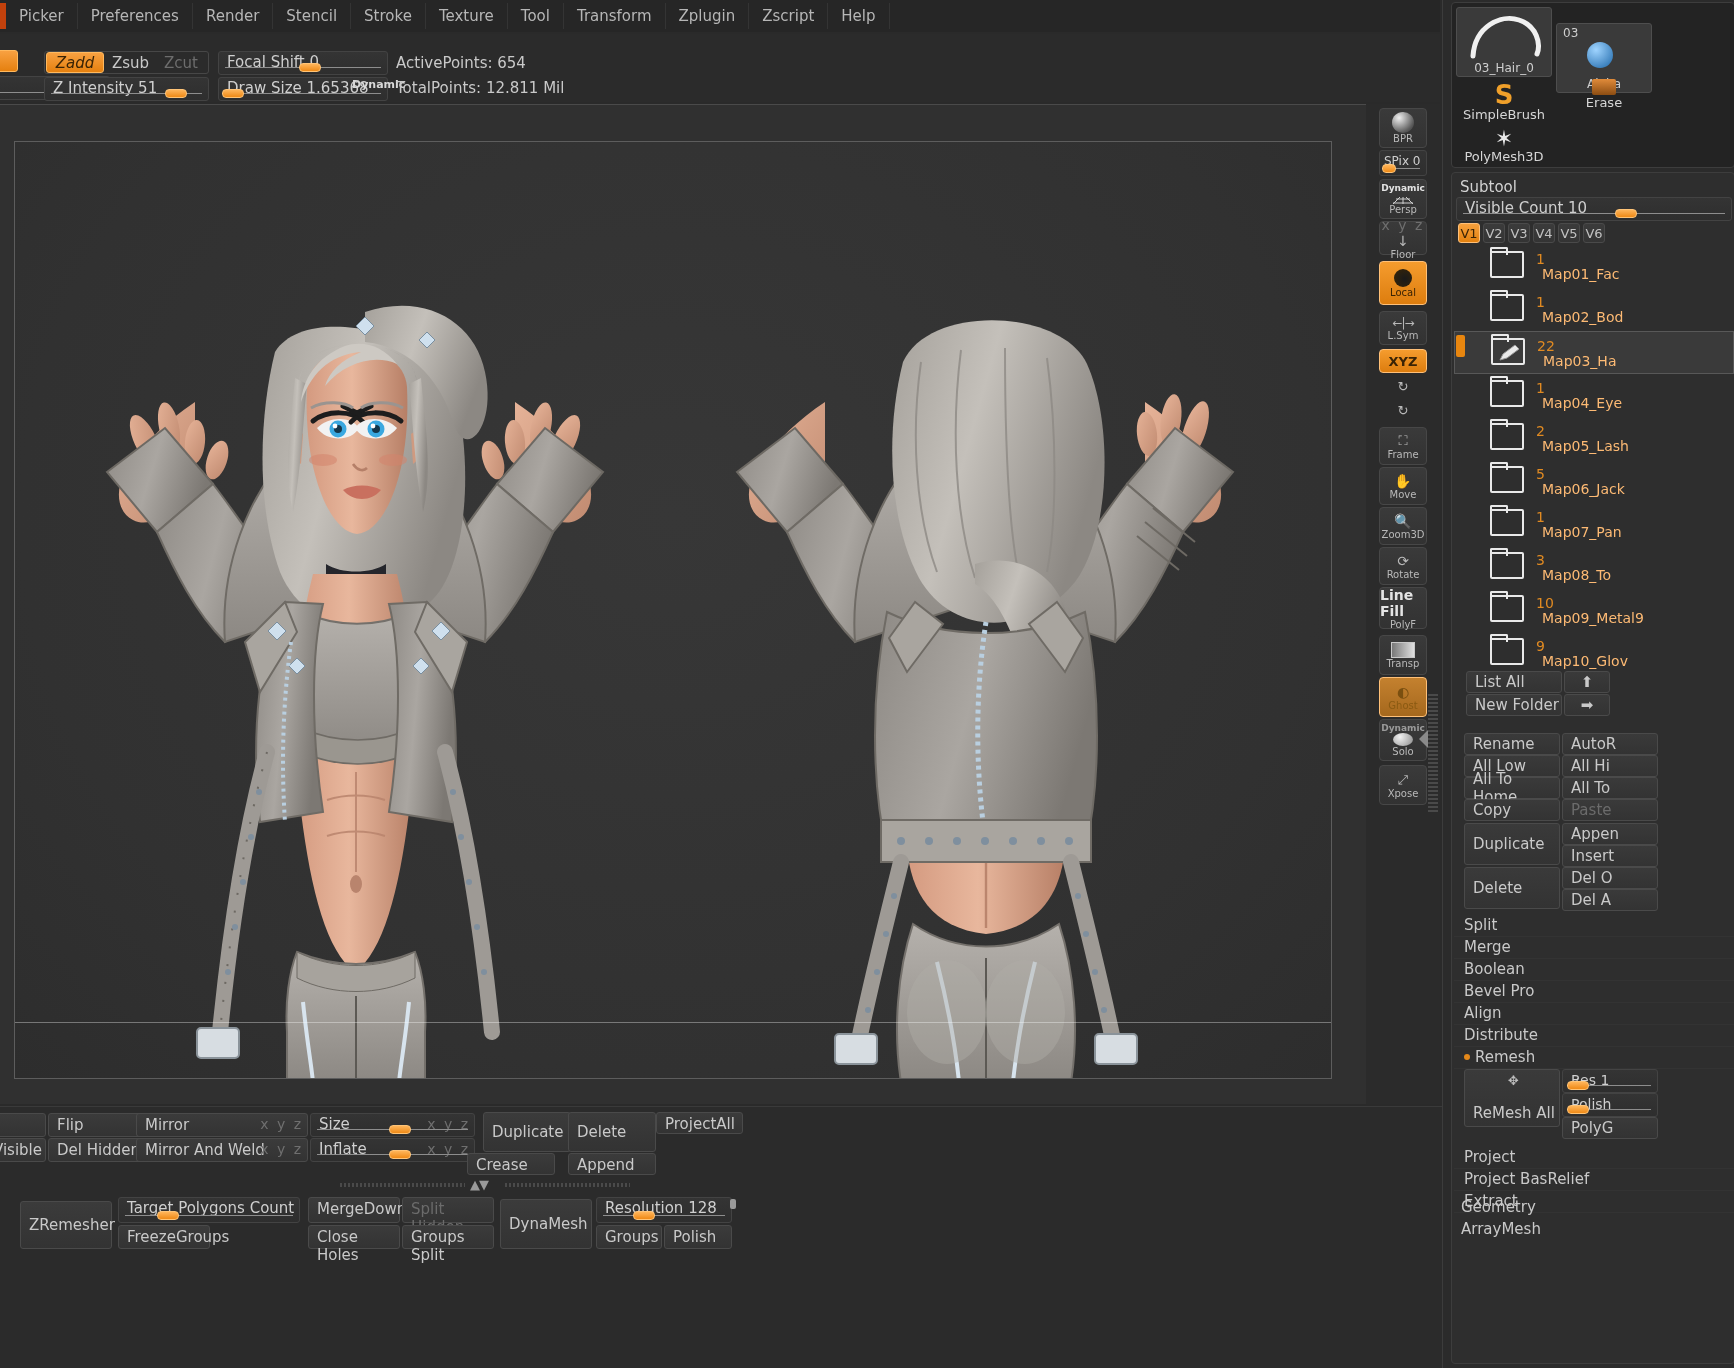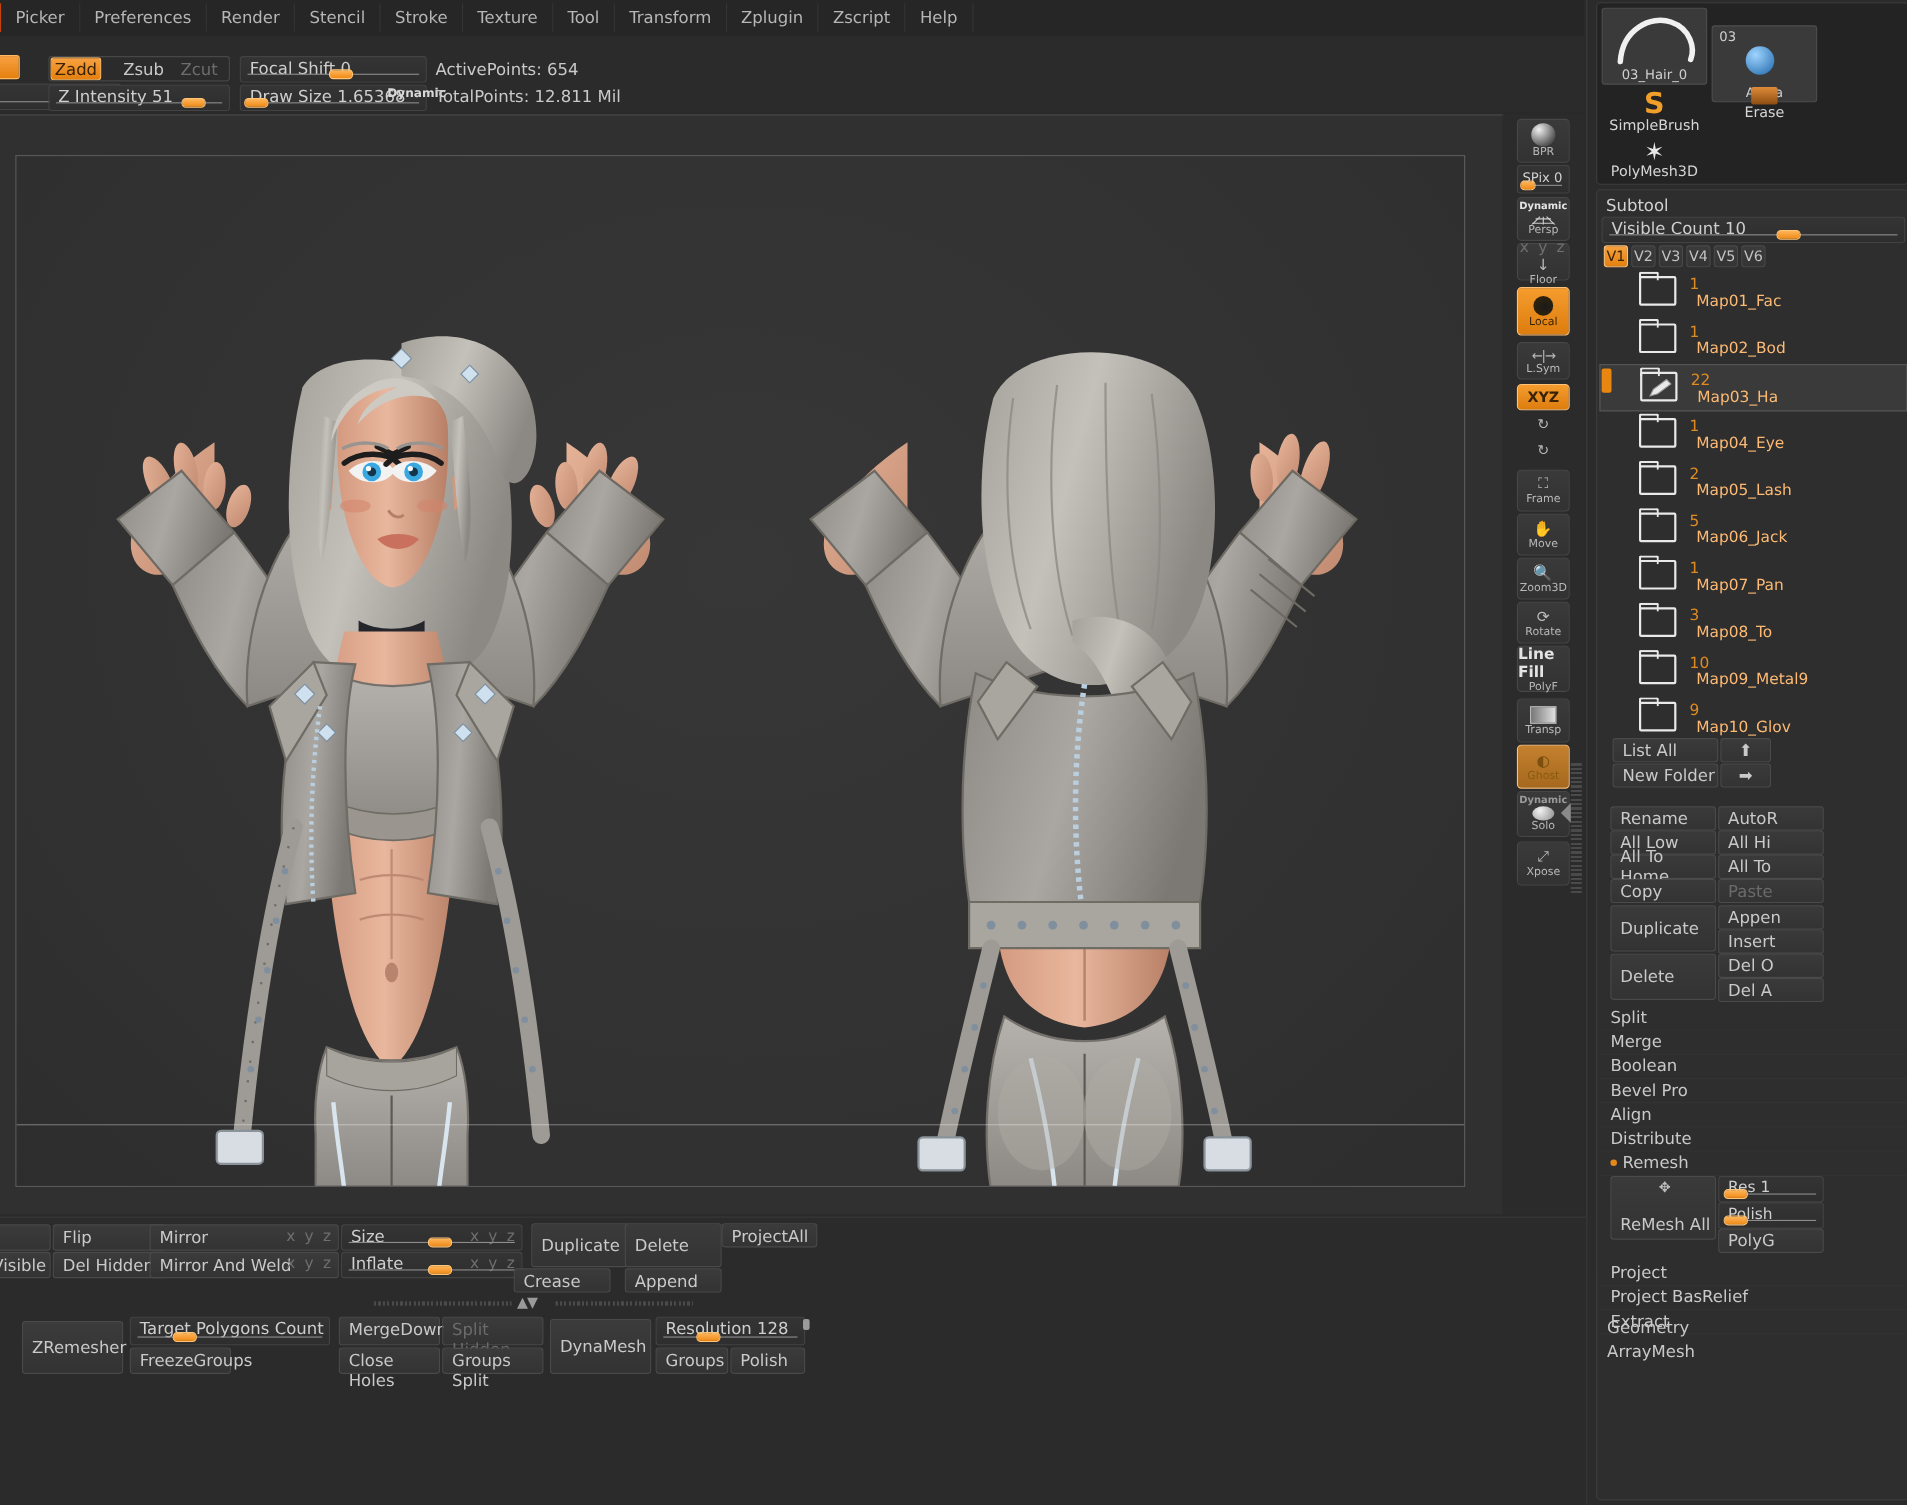--- a/index.html
+++ b/index.html
@@ -46,21 +46,21 @@
   .slider .knob{
     position:absolute; bottom:2px; width:22px; height:9px; border-radius:4px;
     background:linear-gradient(#ffb55a,#ef8a17); border:1px solid #ffc477;
   }
   .xyz{ position:absolute; right:4px; top:2px; font-size:14px; color:#6f6f6f; letter-spacing:2px;}
 
   
   #menubar{ position:absolute; left:0; top:0; width:1440px; height:32px; background:#262626;
             display:flex; align-items:center; }
   #menubar .mi{ font-size:15px; color:#b6b6b6; padding:4px 13px; border-right:1px solid #343434; }
-  #menubar .mi:first-child{ border-left:1px solid #c2410c; }
+  #menubar .mi:first-child{ border-left:6px solid #c2410c; }
 
   
   #brushbar{ position:absolute; left:0; top:34px; width:1440px; height:68px; background:#2b2b2b; }
 
   
   #canvaswrap{ position:absolute; left:0; top:104px; width:1368px; height:1000px; background:#303030;
                border-top:1px solid #4a4a4a; }
   #canvas{ position:absolute; left:14px; top:36px; width:1318px; height:938px;
            border:1px solid #5d5d5d; background:#333333; overflow:hidden;}
   .fig{ position:absolute; }
@@ -129,21 +129,21 @@
 </div>
 
 <div id="brushbar">
 
   <div style="position:absolute;left:-12px;top:16px;width:30px;height:22px;background:linear-gradient(#f8a141,#e5800f);border:1px solid #ffb95e;border-radius:3px;"></div>
   <div class="slider" style="position:absolute;left:-14px;top:42px;width:124px;height:24px;">
     <div class="track"></div>
         <div class="knob" style="left:92px;"></div>
   </div>
 
-  <div class="zbtn on" style="position:absolute;left:46px;top:18px;width:46px;height:21px;justify-content:center;">Zadd</div>
+  <div class="zbtn on" style="position:absolute;left:46px;top:18px;width:58px;height:21px;justify-content:center;font-style:italic;">Zadd</div>
   <div class="zbtn flat" style="position:absolute;left:104px;top:18px;width:52px;height:21px;justify-content:flex-start;">Zsub</div>
   <div class="zbtn flat dim" style="position:absolute;left:156px;top:18px;width:50px;height:21px;">Zcut</div>
   <div style="position:absolute;left:44px;top:17px;width:165px;height:23px;border:1px solid #474747;border-radius:3px;pointer-events:none;"></div>
 
   <div class="slider" style="position:absolute;left:44px;top:43px;width:165px;height:24px;">
     <div class="lbl">Z Intensity 51</div>
     <div class="track"></div>
         <div class="knob" style="left:120px;"></div>
   </div>
 

